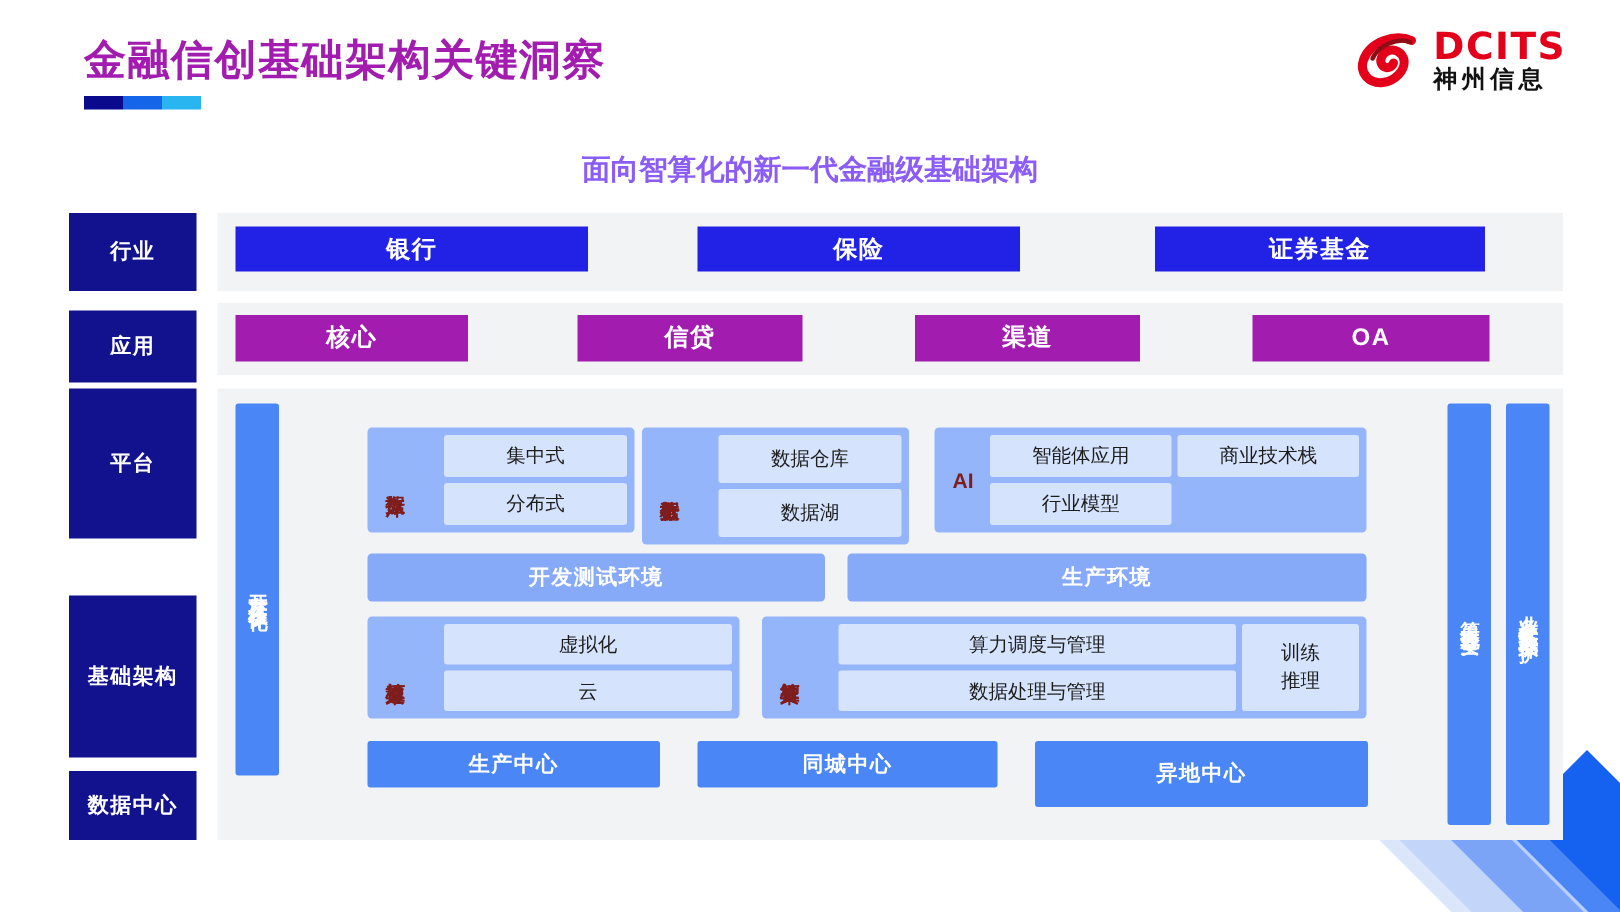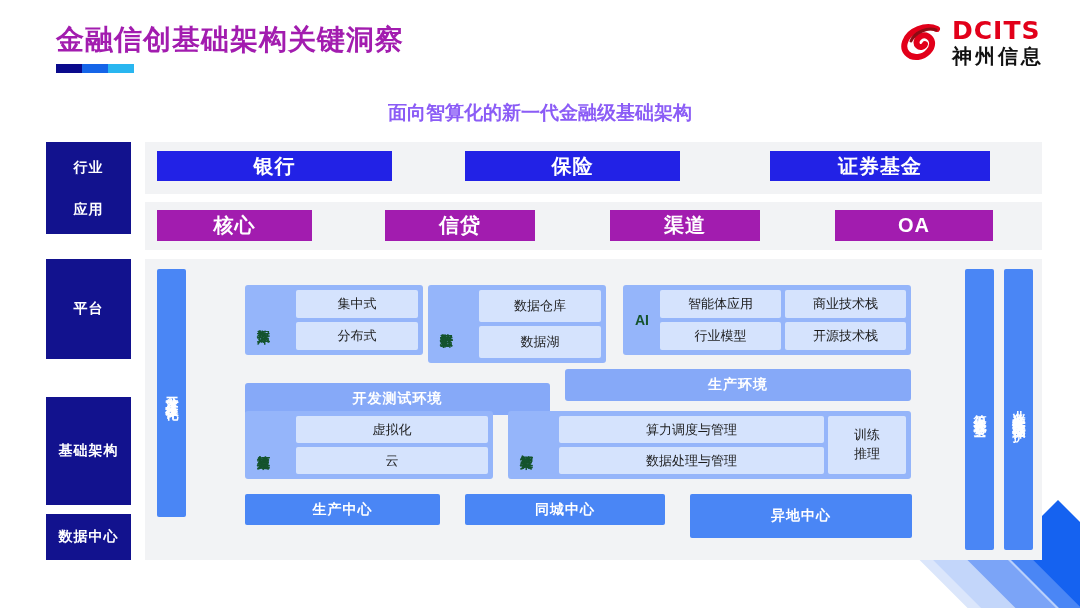--- a/index.html
+++ b/index.html
@@ -29,49 +29,49 @@
   .hdr-bar span{display:block;height:100%;}
   .hb1{width:26px;background:#0a0a8c;}
   .hb2{width:26px;background:#1565e8;}
   .hb3{width:26px;background:#29b6f0;}
 
   
   .logo{position:absolute;right:36px;top:18px;display:flex;align-items:center;gap:8px;}
   .logo-mark{width:44px;height:44px;position:relative;}
   .logo-text{display:flex;flex-direction:column;line-height:1;}
   .logo-en{font-size:25px;font-weight:bold;color:#e2001a;letter-spacing:1px;font-family:"DejaVu Sans",sans-serif;}
-  .logo-cn{font-size:20px;font-weight:bold;color:#111;letter-spacing:3px;margin-top:3px;}
+  .logo-cn{font-size:16px;font-weight:bold;color:#111;letter-spacing:3px;margin-top:3px;}
 
   
   .subtitle{position:absolute;left:0;right:0;top:100px;text-align:center;font-size:19px;font-weight:bold;color:#8b5cf6;}
 
   
   .diagram{position:absolute;left:46px;top:142px;width:996px;height:424px;}
 
   .sidecol{position:absolute;left:0;top:0;width:85px;height:100%;}
   .side-box{position:absolute;left:0;width:85px;background:#12128e;color:#fff;
             display:flex;align-items:center;justify-content:center;font-size:14px;font-weight:bold;letter-spacing:1px;}
 
   .rows{position:absolute;left:99px;top:0;right:0;height:100%;}
   .panel{position:absolute;left:0;right:0;background:#f2f3f5;}
 
   .chip{position:absolute;display:flex;align-items:center;justify-content:center;
-        color:#fff;font-weight:bold;font-size:20px;letter-spacing:1px;}
+        color:#fff;font-weight:bold;font-size:16px;letter-spacing:1px;}
 
   .chip-industry{background:#2222e6;}
   .chip-app{background:#a21caf;}
 
   
   .vrail{position:absolute;background:#4a86f5;border-radius:2px;color:#fff;font-weight:bold;font-size:13px;
          display:flex;align-items:center;justify-content:center;letter-spacing:2px;
          writing-mode:vertical-rl;text-orientation:upright;}
 
   
   .group{position:absolute;background:#95b5fa;border-radius:3px;display:flex;align-items:stretch;padding:5px;box-sizing:border-box;}
-  .group-lbl{writing-mode:vertical-rl;text-orientation:upright;color:#14532d;font-weight:bold;font-size:13px;
+  .group-lbl{writing-mode:vertical-rl;text-orientation:upright;color:#7f1d1d;font-weight:bold;font-size:13px;
              display:flex;align-items:center;justify-content:center;letter-spacing:0px;flex:0 0 auto;width:26px;}
   .group-body{flex:1;display:flex;flex-direction:column;gap:4px;margin-left:20px;justify-content:flex-end;}
   .cell{background:#d5e3fd;color:#1c1c1c;font-size:13px;display:flex;align-items:center;justify-content:center;border-radius:2px;flex:1;}
 
   .grid2{flex:1;display:grid;grid-template-columns:1fr 1fr;grid-gap:4px;margin-left:4px;}
 
   .wide{position:absolute;background:#86a9f8;border-radius:3px;color:#fff;font-weight:bold;font-size:14px;
         display:flex;align-items:center;justify-content:center;letter-spacing:1px;}
 
   .dcbar{position:absolute;background:#4a86f5;border-radius:2px;color:#fff;font-weight:bold;font-size:14px;
@@ -116,21 +116,21 @@
   </div>
 
   <div class="subtitle">面向智算化的新一代金融级基础架构</div>
 
   <div class="diagram">
 
     <div class="sidecol">
       <div class="side-box" style="top:0px;height:52px;">
           <span>行业</span>
         </div>
-      <div class="side-box" style="top:44px;height:48px;">
+      <div class="side-box" style="top:65px;height:48px;">
           <span>应用</span>
         </div>
       <div class="side-box" style="top:117px;height:100px;">
           <span>平台</span>
         </div>
       <div class="side-box" style="top:255px;height:108px;">
           <span>基础架构</span>
         </div>
       <div class="side-box" style="top:372px;height:46px;">
           <span>数据中心</span>
@@ -194,25 +194,24 @@
             <span class="cell">数据湖</span>
           </span>
         </div>
 
         <div class="group" style="left:478px;top:26px;width:288px;height:70px;">
           <span class="group-lbl" style="writing-mode:horizontal-tb;width:28px;font-size:14px;">AI</span>
           <span class="grid2">
             <span class="cell">智能体应用</span>
             <span class="cell">商业技术栈</span>
             <span class="cell">行业模型</span>
-            <span class="cell">开源技术栈</span>
-          </span>
-        </div>
-
-        <div class="wide" style="left:100px;top:124px;width:305px;height:32px;">
+          </span>
+        </div>
+
+        <div class="wide" style="left:100px;top:110px;width:305px;height:32px;">
             <span>开发测试环境</span>
           </div>
         <div class="wide" style="left:420px;top:110px;width:346px;height:32px;">
             <span>生产环境</span>
           </div>
 
         <div class="group" style="left:100px;top:152px;width:248px;height:68px;">
           <span class="group-lbl">通算框架</span>
           <span class="group-body">
             <span class="cell">虚拟化</span>

